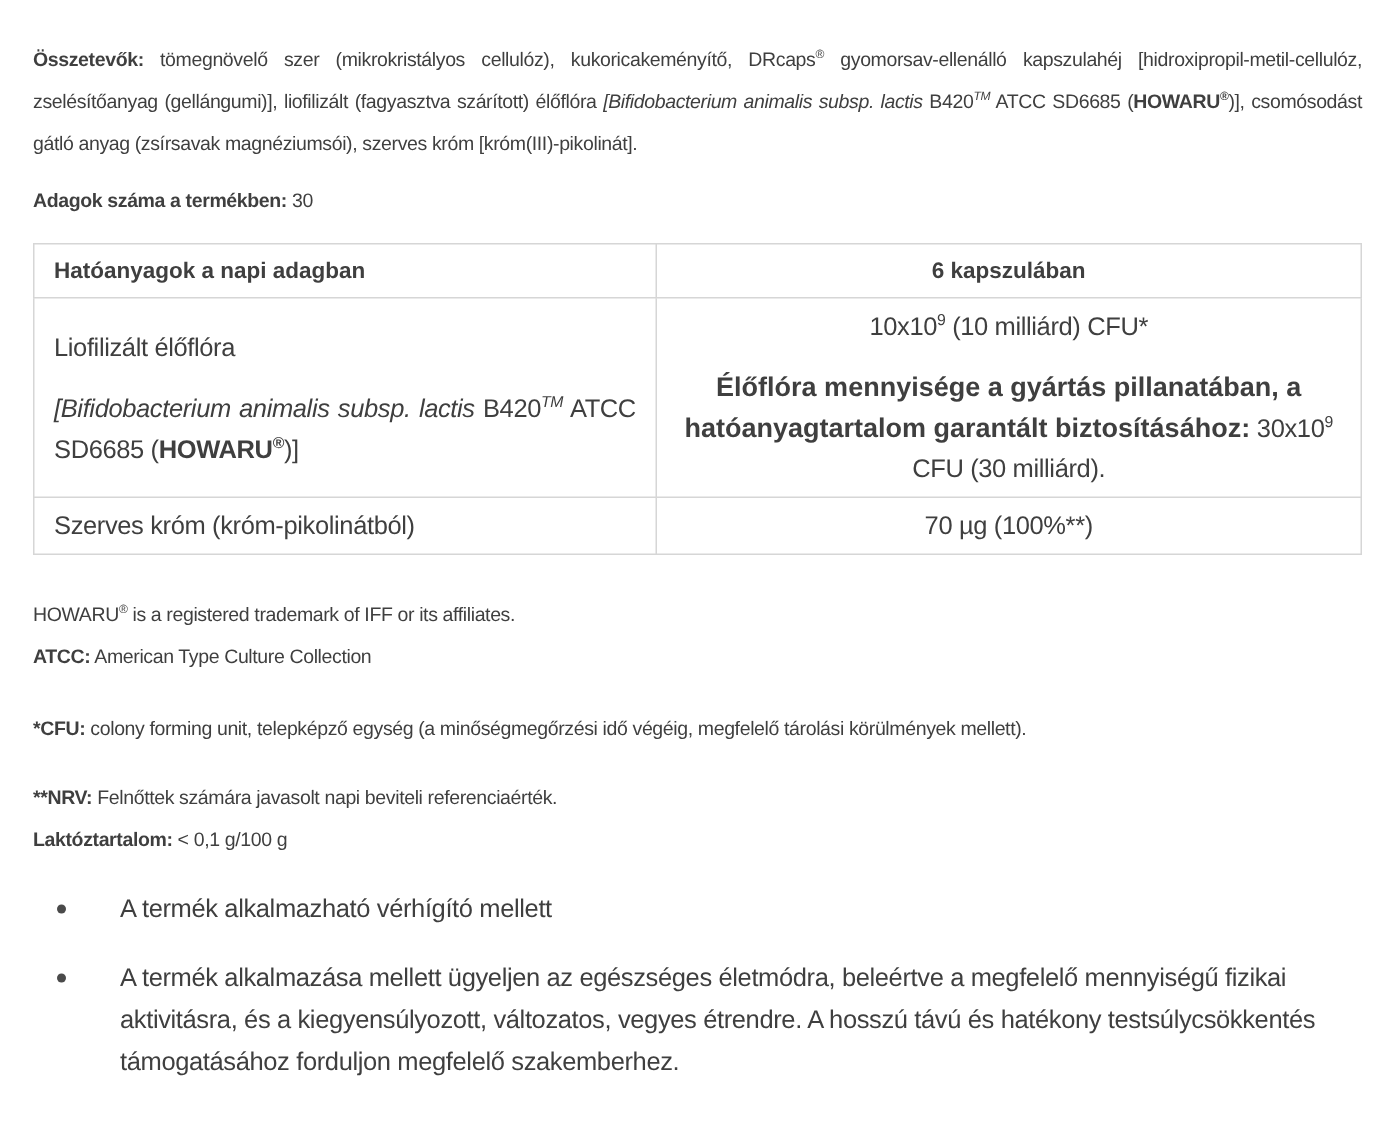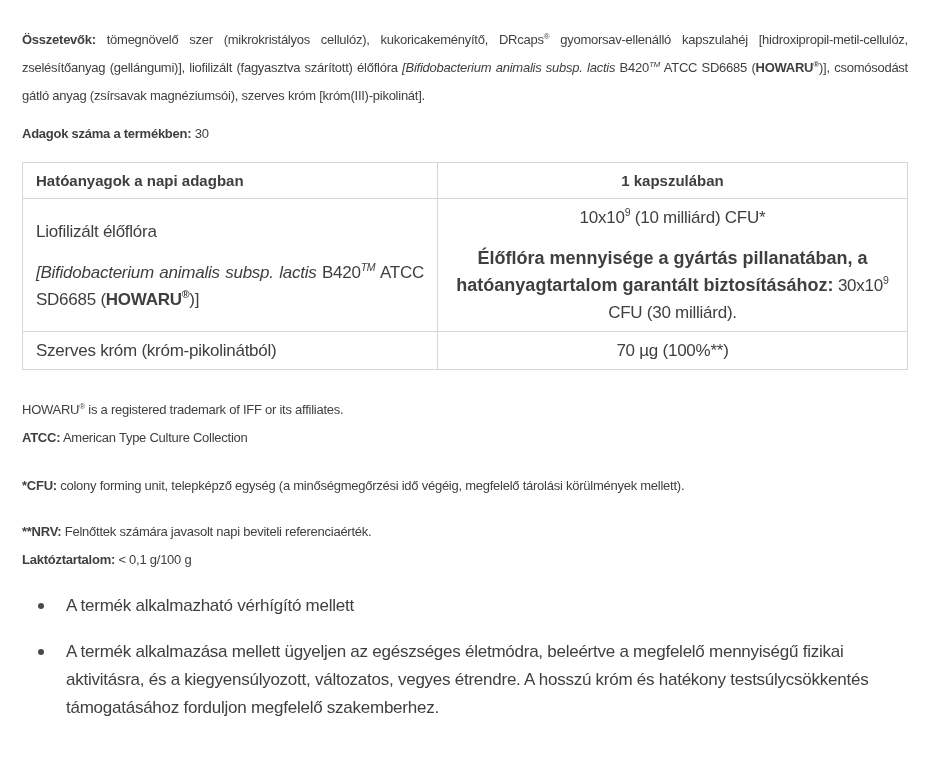--- a/index.html
+++ b/index.html
@@ -57,21 +57,21 @@
   .cfu { margin-top: 20px; }
 
   ul.remarks {
     list-style: none;
     margin: 18px 0 0 0;
     padding: 0 0 0 16px;
   }
   ul.remarks li {
     display: flex;
     align-items: flex-start;
-    gap: 22px;
+    gap: 36px;
     font-size: 17px;
     line-height: 28px;
     letter-spacing: -0.25px;
   }
   ul.remarks li + li { margin-top: 18px; }
   .bullet-marker {
     flex: 0 0 auto;
     width: 6px;
     height: 6px;
     border-radius: 50%;
@@ -86,21 +86,21 @@
 <div class="page">
 
   <p class="para justify"><span class="b">Összetevők:</span><span> tömegnövelő szer (mikrokristályos cellulóz), kukoricakeményítő, DRcaps</span><sup>®</sup><span> gyomorsav-ellenálló kapszulahéj [hidroxipropil-metil-cellulóz, zselésítőanyag (gellángumi)], liofilizált (fagyasztva szárított) élőflóra </span><span class="i">[Bifidobacterium animalis subsp. lactis</span><span> B420</span><sup class="i">TM</sup><span> ATCC SD6685 (</span><span class="b">HOWARU</span><sup class="b">®</sup><span>)], csomósodást gátló anyag (zsírsavak magnéziumsói), szerves króm [króm(III)-pikolinát].</span></p>
 
   <p class="para servings"><span class="b">Adagok száma a termékben:</span><span> 30</span></p>
 
   <table class="facts">
     <thead>
       <tr>
         <th class="col-name">Hatóanyagok a napi adagban</th>
-        <th class="col-amount">1 kapszulában</th>
+        <th class="col-amount">6 kapszulában</th>
       </tr>
     </thead>
     <tbody>
       <tr>
         <td class="col-name">
           <p class="cell-para">Liofilizált élőflóra</p>
           <p class="cell-para justify"><span class="i">[Bifidobacterium animalis subsp. lactis</span><span> B420</span><sup class="i">TM</sup><span> ATCC SD6685 (</span><span class="b">HOWARU</span><sup class="b">®</sup><span>)]</span></p>
         </td>
         <td class="col-amount note">
           <p class="cell-para"><span>10x10</span><sup>9</sup><span> (10 milliárd) CFU*</span></p>
@@ -125,17 +125,17 @@
     <p class="para"><span class="b">Laktóztartalom:</span><span> &lt; 0,1 g/100 g</span></p>
   </div>
 
   <ul class="remarks">
     <li>
       <span class="bullet-marker"></span>
       <span class="bullet-text">A termék alkalmazható vérhígító mellett</span>
     </li>
     <li>
       <span class="bullet-marker"></span>
-      <span class="bullet-text">A termék alkalmazása mellett ügyeljen az egészséges életmódra, beleértve a megfelelő mennyiségű fizikai aktivitásra, és a kiegyensúlyozott, változatos, vegyes étrendre. A hosszú króm és hatékony testsúlycsökkentés támogatásához forduljon megfelelő szakemberhez.</span>
+      <span class="bullet-text">A termék alkalmazása mellett ügyeljen az egészséges életmódra, beleértve a megfelelő mennyiségű fizikai aktivitásra, és a kiegyensúlyozott, változatos, vegyes étrendre. A hosszú távú és hatékony testsúlycsökkentés támogatásához forduljon megfelelő szakemberhez.</span>
     </li>
   </ul>
 
 </div>
 
 </body></html>

